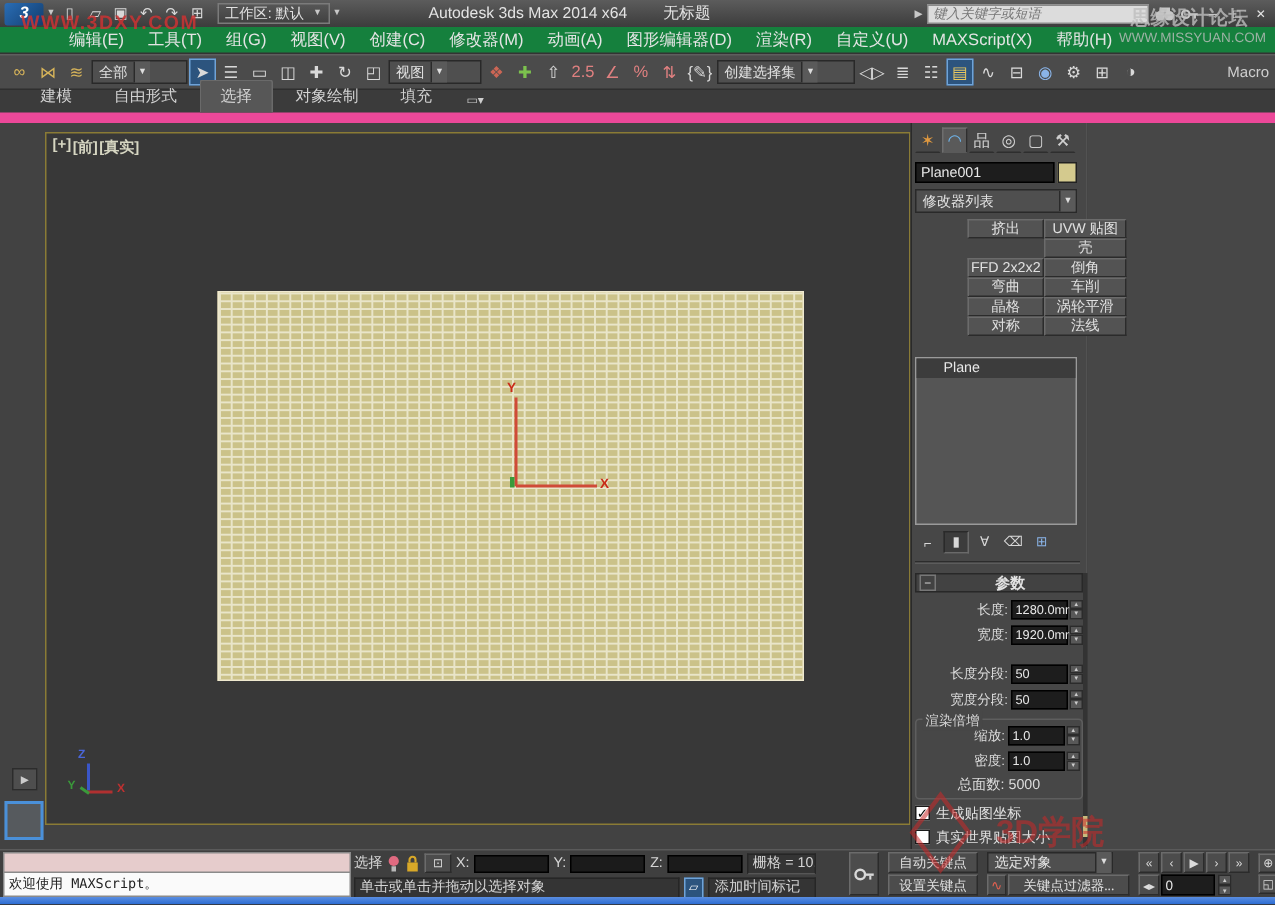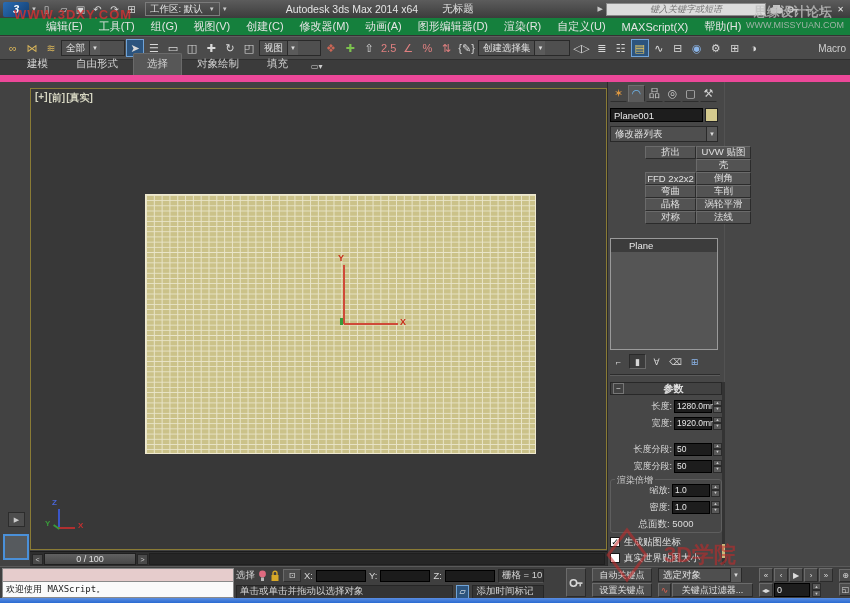--- a/index.html
+++ b/index.html
@@ -9,21 +9,21 @@
 
   
   #titlebar{position:absolute;left:0;top:0;width:850px;height:18px;background:linear-gradient(#5c5c5c,#3c3c3c);display:flex;align-items:center;gap:2px;padding:0 3px;}
   #logo{width:26px;height:15px;background:linear-gradient(135deg,#2a6db5,#123d6e);border-radius:2px;color:#fff;font-weight:bold;font-size:11px;line-height:14px;text-align:center;font-style:italic;}
   .qat-btn{width:15px;height:14px;display:flex;align-items:center;justify-content:center;font-size:10px;color:#d8d8d8;}
   .mini-arrow{font-size:6px;color:#c8c8c8;}
   #workspace-dd{display:flex;align-items:center;height:14px;background:linear-gradient(#565656,#414141);border:1px solid #7b7b7b;font-size:9.5px;color:#e2e2e2;padding:0 4px;gap:6px;margin-left:4px;}
   #app-title{font-size:10.5px;color:#e4e4e4;margin-left:56px;white-space:nowrap;}
   #doc-title{font-size:10.5px;color:#e4e4e4;margin-left:22px;}
   #search-wrap{display:flex;align-items:center;gap:3px;margin-left:auto;}
-  #search-input{width:160px;height:13px;background:#dcdcdc;border:1px solid #8a8a8a;font-size:9px;font-style:italic;color:#444;padding:0 3px;font-family:Liberation Serif, serif;text-align:center;}
+  #search-input{width:148px;height:13px;background:#dcdcdc;border:1px solid #8a8a8a;font-size:9px;font-style:italic;color:#444;padding:0 3px;font-family:Liberation Serif, serif;}
   .win-btn{width:13px;height:12px;display:flex;align-items:center;justify-content:center;font-size:8px;color:#e6e6e6;}
 
   
   #menubar{position:absolute;left:0;top:18px;width:850px;height:18px;background:#15803d;border-bottom:1px solid #333;display:flex;align-items:center;padding-left:38px;}
   .menu-item{padding:0 8px;font-size:11px;color:#e4e4e4;white-space:nowrap;}
 
   
   #maintoolbar{position:absolute;left:0;top:36px;width:850px;height:24px;background:#4b4b4b;border-top:1px solid #5e5e5e;border-bottom:1px solid #2f2f2f;display:flex;align-items:center;padding:0 4px;gap:1px;}
   .icon-btn{min-width:18px;height:18px;display:flex;align-items:center;justify-content:center;color:#d9d9d9;font-size:11px;border:1px solid transparent;white-space:nowrap;padding:0 1px;}
   .icon-btn.active{background:#2c547e;border-color:#6fa3d8;}
@@ -298,26 +298,20 @@
       <span class="axis-label" style="left:369px;top:228px;">X</span>
 
       <div id="world-z-line"></div>
       <div id="world-x-line"></div>
       <div id="world-y-line"></div>
       <span class="world-label wz" style="left:21px;top:409px;">Z</span>
       <span class="world-label wx" style="left:47px;top:432px;">X</span>
       <span class="world-label wy" style="left:14px;top:430px;">Y</span>
     </div>
 
-    <div id="timeslider">
-      <span class="ts-btn">&lt;</span>
-      <div id="ts-grip">0 / 100</div>
-      <span class="ts-btn">&gt;</span>
-      <div id="ts-channel"></div>
-    </div>
 
     <div id="cmdpanel">
       <div class="col-divider"></div>
       <div id="cp-tabs">
 
       <span class="cp-tab" style="color: rgb(224, 153, 64);">✶</span>
           <span class="cp-tab active" style="color: rgb(111, 179, 232);">◠</span>
           <span class="cp-tab" style="color: rgb(207, 207, 207);">品</span>
           <span class="cp-tab" style="color: rgb(207, 207, 207);">◎</span>
           <span class="cp-tab" style="color: rgb(207, 207, 207);">▢</span>
@@ -497,21 +491,21 @@
         <div class="anim-btn" id="autokey-btn">自动关键点</div>
         <div class="anim-btn" id="setkey-btn">设置关键点</div>
       </div>
       <div class="anim-col">
         <div class="dropdown" id="keyfilter-dd">
           <span class="dd-text">选定对象</span>
           <span class="arrow" style="margin-left:auto;">▼</span>
         </div>
         <div style="display:flex;gap:1px;">
           <span class="anim-btn" style="width:13px;color:#e06050;">∿</span>
-          <div class="anim-btn" style="width:81px;">关键点过滤器...</div>
+          <div class="anim-btn" style="width:81px;font-family:Liberation Serif, serif;">关键点过滤器...</div>
         </div>
       </div>
       <div class="anim-col">
         <div style="display:flex;gap:1px;">
 
         <span class="pb-btn">«</span>
             <span class="pb-btn">‹</span>
             <span class="pb-btn">▶</span>
             <span class="pb-btn">›</span>
             <span class="pb-btn">»</span>

